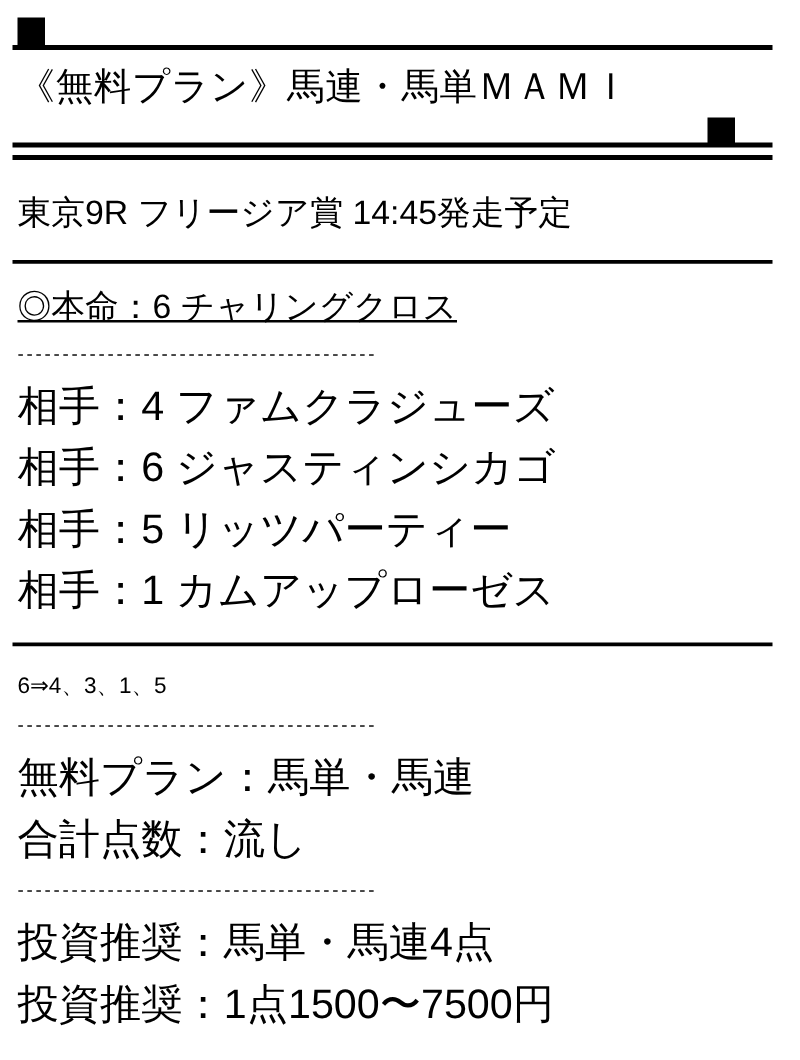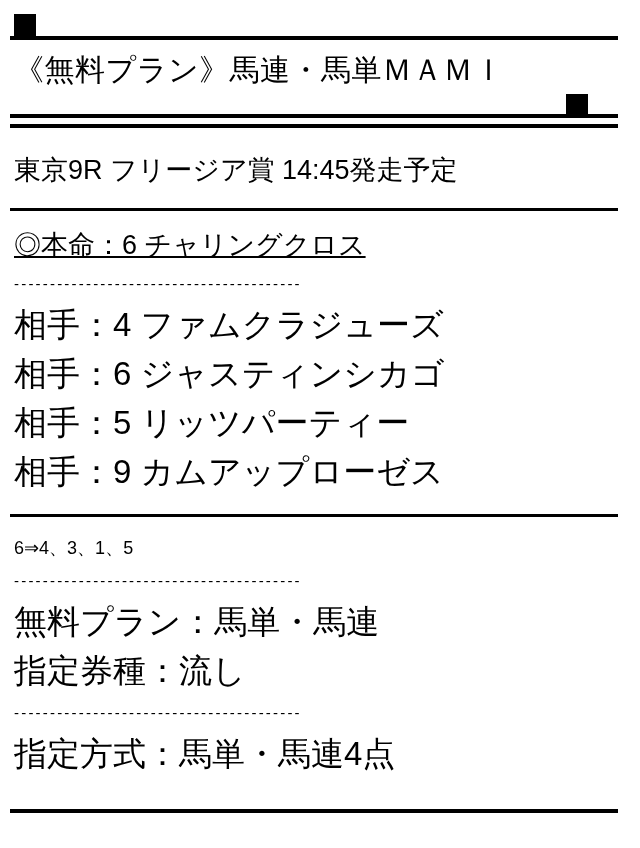--- a/index.html
+++ b/index.html
@@ -138,46 +138,47 @@
   <div class="dashrule pad-l">----------------------------------------</div>
 
   <div class="gap-14"></div>
 
   <div class="line pad-l">相手：4 ファムクラジューズ</div>
   <div class="gap-8"></div>
   <div class="line pad-l">相手：6 ジャスティンシカゴ</div>
   <div class="gap-8"></div>
   <div class="line pad-l">相手：5 リッツパーティー</div>
   <div class="gap-8"></div>
-  <div class="line pad-l">相手：9 カムアップローゼス</div>
+  <div class="line pad-l">相手：1 カムアップローゼス</div>
 
   <div class="gap-22"></div>
 
   <hr class="rule-thin">
 
   <div class="gap-20"></div>
 
   <div class="formula pad-l">6⇒4、3、1、5</div>
 
   <div class="gap-14"></div>
 
   <div class="dashrule pad-l">----------------------------------------</div>
 
   <div class="gap-14"></div>
 
   <div class="line pad-l">無料プラン：馬単・馬連</div>
   <div class="gap-8"></div>
-  <div class="line pad-l">指定券種：流し</div>
+  <div class="line pad-l">合計点数：流し</div>
 
   <div class="gap-14"></div>
 
   <div class="dashrule pad-l">----------------------------------------</div>
 
   <div class="gap-14"></div>
 
-  <div class="line pad-l">指定方式：馬単・馬連4点</div>
+  <div class="line pad-l">投資推奨：馬単・馬連4点</div>
   <div class="gap-8"></div>
+  <div class="line pad-l">投資推奨：1点1500〜7500円</div>
 
   <div class="gap-26"></div>
 
   <hr class="rule">
 
 </div>
 
 </body></html>

